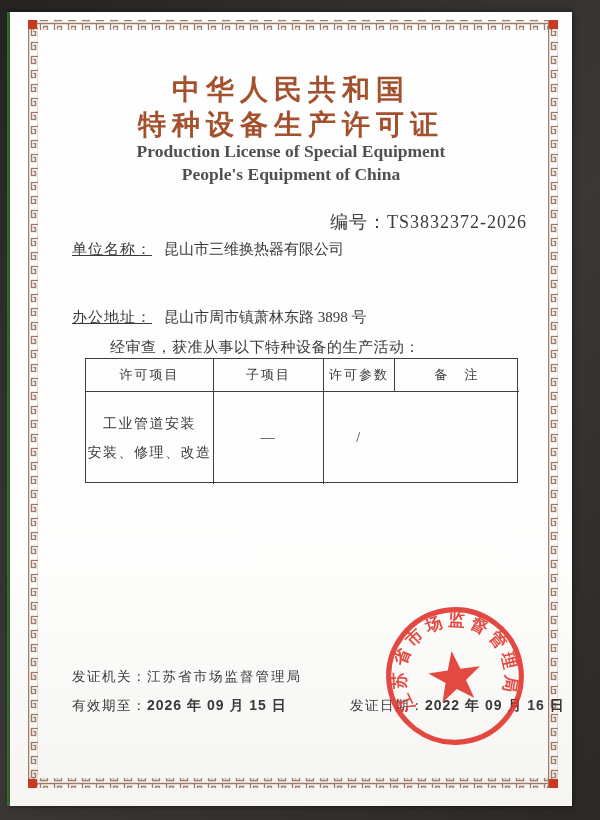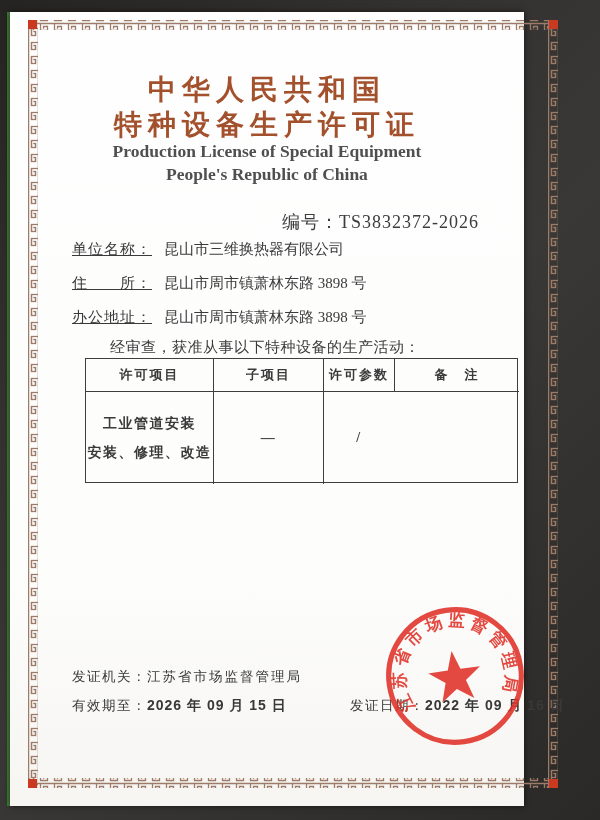--- a/index.html
+++ b/index.html
@@ -3,21 +3,21 @@
 <meta charset="utf-8">
 <style>
   html,body{margin:0;padding:0;}
   body{
     width:600px;height:820px;position:relative;overflow:hidden;
     background:linear-gradient(135deg,#262422 0%,#343230 30%,#3a3836 55%,#2b2927 100%);
     font-family:"Liberation Serif","DejaVu Serif",serif;
   }
   .edge-green{position:absolute;left:7px;top:12px;width:3px;height:794px;background:#3f7c35;}
   .paper{
-    position:absolute;left:10px;top:12px;width:514px;height:794px;
+    position:absolute;left:10px;top:12px;width:562px;height:794px;
     background:linear-gradient(180deg,#fefefe 0%,#fdfdfc 70%,#f6f5f2 100%);
     box-shadow:0 0 6px rgba(0,0,0,.6);
   }
   .border-svg{position:absolute;left:0;top:0;width:562px;height:794px;}
   .abs{position:absolute;left:0;width:100%;}
   .title-cn{
     text-align:center;font-weight:bold;font-size:28px;letter-spacing:6px;
     color:#a3512c;line-height:32px;
   }
   .t1{top:62px;} .t2{top:97px;}
@@ -30,21 +30,21 @@
   }
   .field{position:absolute;left:62px;font-size:15px;color:#3a3a3a;white-space:nowrap;}
   .flabel{display:inline-block;width:92px;letter-spacing:1px;text-decoration:underline;}
   .f1{top:228px;} .f2{top:262px;} .f3{top:296px;}
   .note{position:absolute;left:100px;top:326px;font-size:15px;color:#3a3a3a;letter-spacing:.5px;}
   .lic-table{
     position:absolute;left:75px;top:346px;width:433px;height:125px;
     display:grid;grid-template-columns:127px 110px 71px 125px;grid-template-rows:33px 92px;
     border:1.2px solid #3e3e3e;color:#3a3a3a;box-sizing:border-box;
   }
-  .cell{display:flex;flex-direction:column;align-items:center;justify-content:center;border-left:1px solid #3e3e3e;font-weight:bold;}
+  .cell{display:flex;flex-direction:column;align-items:center;justify-content:center;border-left:1px solid #3e3e3e;}
   .cell.c0{border-left:none;}
   .cell.hd{border-bottom:1px solid #3e3e3e;font-size:13px;letter-spacing:2px;}
   .cell.bd{font-size:14px;letter-spacing:1.5px;gap:11px;}
   .footer-row{position:absolute;font-size:13.5px;color:#3a3a3a;white-space:nowrap;}
   .fr-label{letter-spacing:1.5px;}
   .fr-cn{letter-spacing:2px;}
   .authority{left:62px;top:656px;}
   .valid{left:62px;top:685px;}
   .issue{left:318px;top:685px;margin-left:22px;}
   .date-val{
@@ -80,31 +80,28 @@
       <rect x="538" y="8" width="10" height="768" fill="url(#mv)"></rect>
       <rect x="18" y="8" width="9" height="9" fill="#c93a21"></rect>
       <rect x="539" y="8" width="9" height="9" fill="#c93a21"></rect>
       <rect x="18" y="767" width="9" height="9" fill="#c93a21"></rect>
       <rect x="539" y="767" width="9" height="9" fill="#c93a21"></rect>
     </svg>
 
     <div class="abs title-cn t1">中华人民共和国</div>
     <div class="abs title-cn t2">特种设备生产许可证</div>
     <div class="abs title-en e1">Production License of Special Equipment</div>
-    <div class="abs title-en e2">People's Republic of China</div>
+    <div class="abs title-en e2">People's Equipment of China</div>
 
     <div class="num-line">
       <span>编号：</span><span>TS3832372-2026</span>
     </div>
 
     <div class="field f1">
       <span class="flabel">单位名称：</span><span>昆山市三维换热器有限公司</span>
-    </div>
-    <div class="field f2">
-      <span class="flabel">住　　所：</span><span>昆山市周市镇萧林东路 3898 号</span>
     </div>
     <div class="field f3">
       <span class="flabel">办公地址：</span><span>昆山市周市镇萧林东路 3898 号</span>
     </div>
 
     <div class="note">经审查，获准从事以下特种设备的生产活动：</div>
 
     <div class="lic-table">
       <div class="cell hd c0">许可项目</div>
       <div class="cell hd">子项目</div>

